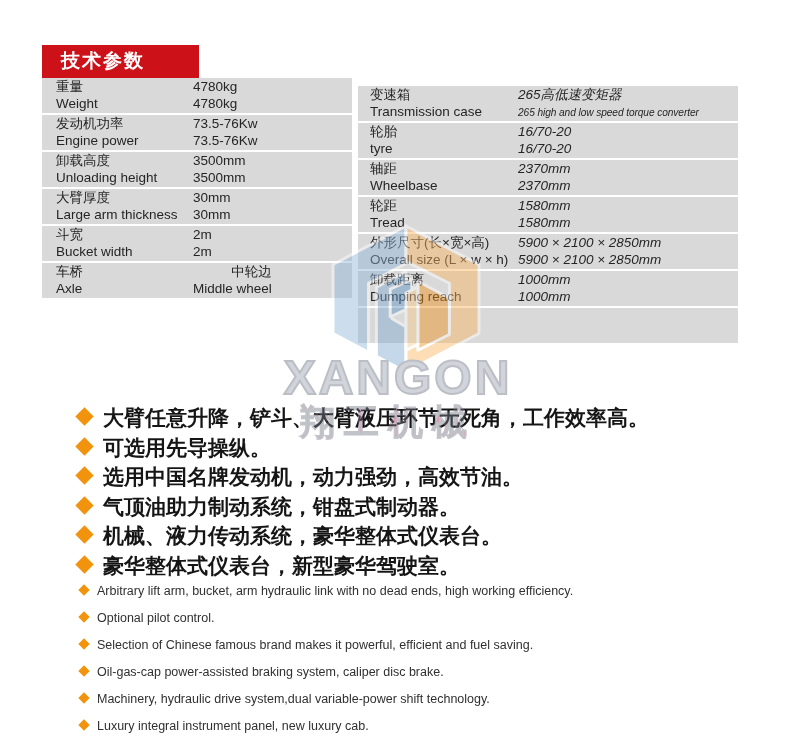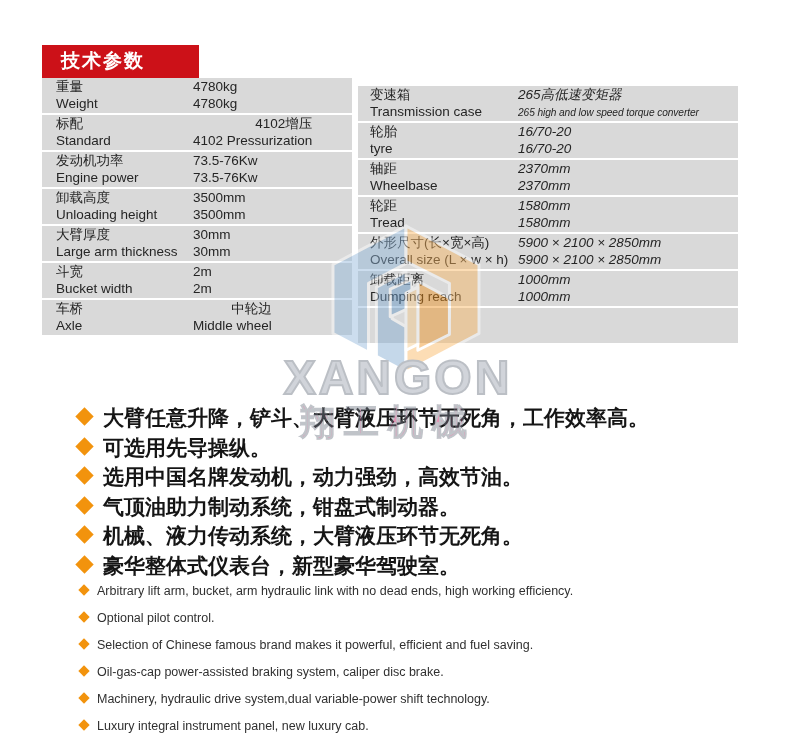--- a/index.html
+++ b/index.html
@@ -70,30 +70,20 @@
           <div class="ln">重量</div>
           <div class="ln">Weight</div>
         </div>
       <div class="cell val">
           <div class="ln">4780kg</div>
           <div class="ln">4780kg</div>
         </div>
     </div>
     <div class="row">
       <div class="cell lbl">
-          <div class="ln">标配</div>
-          <div class="ln">Standard</div>
-        </div>
-      <div class="cell val">
-          <div class="ln">4102增压</div>
-          <div class="ln">4102 Pressurization</div>
-        </div>
-    </div>
-    <div class="row">
-      <div class="cell lbl">
           <div class="ln">发动机功率</div>
           <div class="ln">Engine power</div>
         </div>
       <div class="cell val">
           <div class="ln">73.5-76Kw</div>
           <div class="ln">73.5-76Kw</div>
         </div>
     </div>
     <div class="row">
       <div class="cell lbl">
@@ -208,21 +198,21 @@
           <div class="ln"></div>
         </div>
     </div>
   </div>
 
   <ul class="features features-cn">
     <li><span class="dm"></span><span>大臂任意升降，铲斗、大臂液压环节无死角，工作效率高。</span></li>
     <li><span class="dm"></span><span>可选用先导操纵。</span></li>
     <li><span class="dm"></span><span>选用中国名牌发动机，动力强劲，高效节油。</span></li>
     <li><span class="dm"></span><span>气顶油助力制动系统，钳盘式制动器。</span></li>
-    <li><span class="dm"></span><span>机械、液力传动系统，大臂液压环节无死角。</span></li>
+    <li><span class="dm"></span><span>机械、液力传动系统，豪华整体式仪表台。</span></li>
     <li><span class="dm"></span><span>豪华整体式仪表台，新型豪华驾驶室。</span></li>
   </ul>
 
   <ul class="features features-en">
     <li><span class="dm"></span><span>Arbitrary lift arm, bucket, arm hydraulic link with no dead ends, high working efficiency.</span></li>
     <li><span class="dm"></span><span>Optional pilot control.</span></li>
     <li><span class="dm"></span><span>Selection of Chinese famous brand makes it powerful, efficient and fuel saving.</span></li>
     <li><span class="dm"></span><span>Oil-gas-cap power-assisted braking system, caliper disc brake.</span></li>
     <li><span class="dm"></span><span>Machinery, hydraulic drive system,dual variable-power shift technology.</span></li>
     <li><span class="dm"></span><span>Luxury integral instrument panel, new luxury cab.</span></li>

